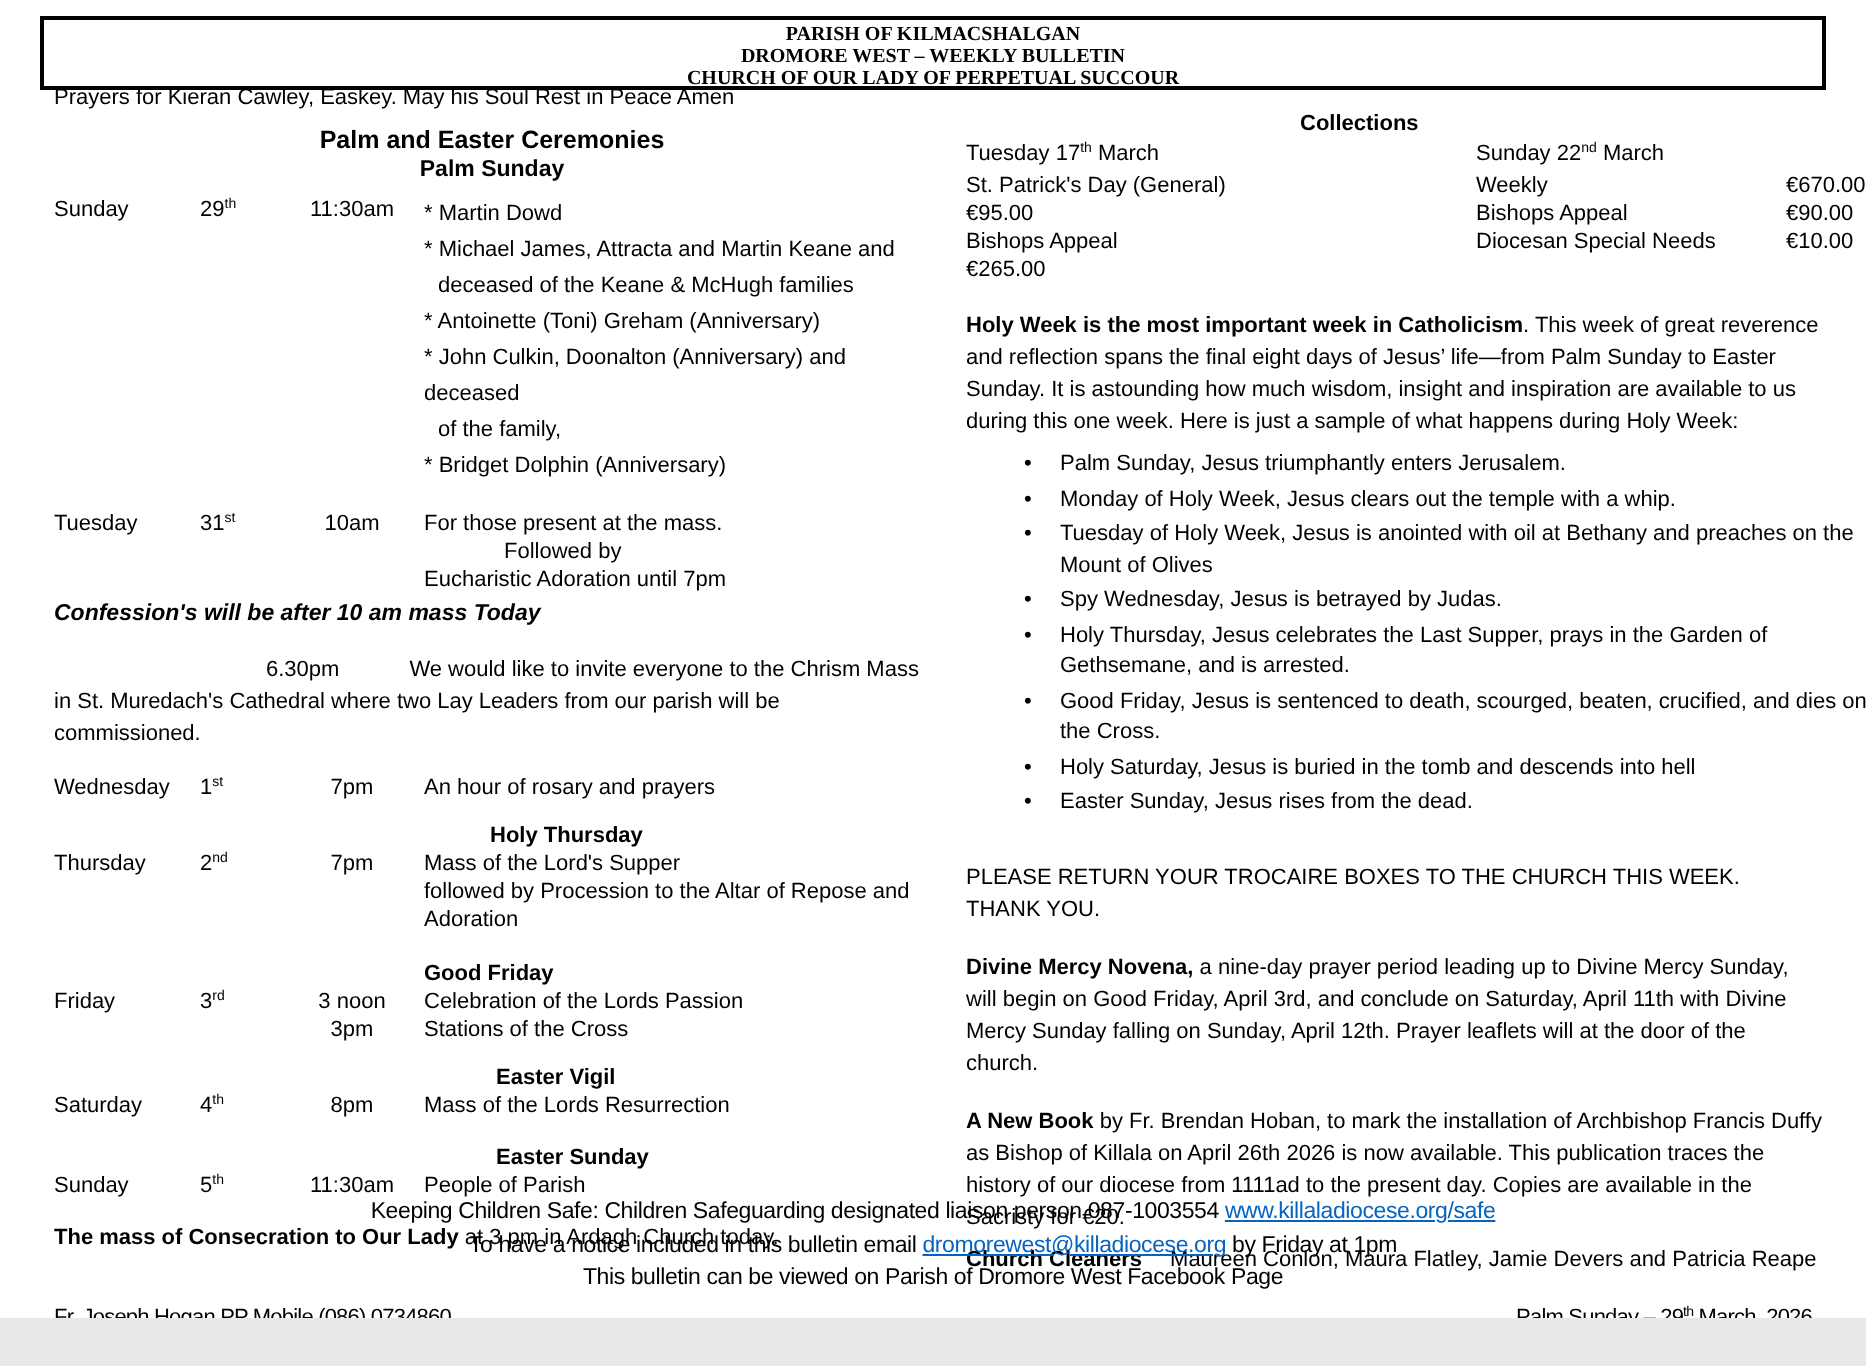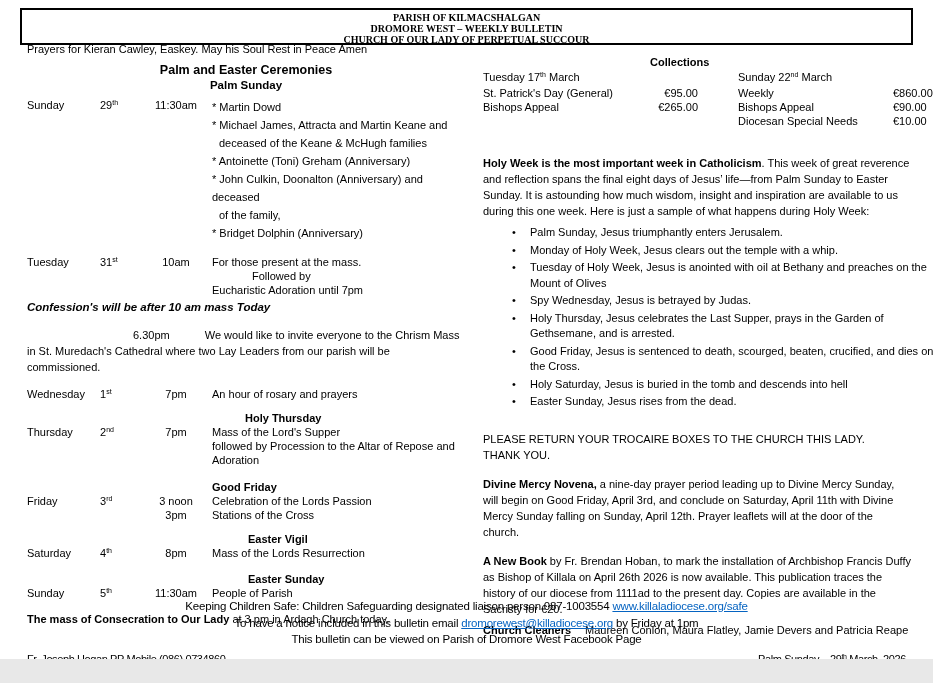--- a/index.html
+++ b/index.html
@@ -47,21 +47,21 @@
   .mt10 { margin-top:10px;gap:12px; }
   .mt8  { margin-top:8px;gap:11px; }
   .mt7  { margin-top:7px; }
 
   
   .right-col { position:absolute; left:483px; top:56px; width:450px; }
   .collections-title { font-weight:bold; padding-left:167px; }
   .collections { position:relative; height:64px; margin-top:2px; }
   .coll-left  { position:absolute; left:0; top:0; width:215px; line-height:14px; }
   .coll-right { position:absolute; left:255px; top:0; width:195px; line-height:14px; }
-  .crow-flex { display:flex; justify-content:space-between; }
+  .crow-flex { display:flex; justify-content:flex-start;flex-direction:column; }
   .coll-right .clabel { display:inline-block; width:155px; }
 
   .para { width:428px; line-height:16px; margin-top:21px; }
   .bullets { list-style:none; margin:6px 0 0 0; padding:0; }
   .bullets li { position:relative; padding-left:47px; line-height:15.5px; margin-bottom:2px; width:408px; }
   .bullets li::before { content:"\2022"; position:absolute; left:29px; }
   .trocaire { margin-top:21px; line-height:16px; width:428px; }
   .mercy    { margin-top:13px; line-height:16px; width:428px; }
   .newbook  { margin-top:13px; line-height:16px; width:434px; }
   .cleaners { margin-top:7px; }
@@ -204,41 +204,41 @@
             <span>St. Patrick's Day (General)</span>
             <span>€95.00</span>
           </div>
         <div class="crow-flex">
             <span>Bishops Appeal</span>
             <span>€265.00</span>
           </div>
       </div>
       <div class="coll-right">
         <div><span>Sunday 22</span><sup>nd</sup><span> March</span></div>
-        <div><span class="clabel">Weekly</span><span>€860.00</span></div>
+        <div><span class="clabel">Weekly</span><span>€670.00</span></div>
         <div><span class="clabel">Bishops Appeal</span><span>€90.00</span></div>
         <div><span class="clabel">Diocesan Special Needs</span><span>€10.00</span></div>
       </div>
     </div>
 
     <div class="para"><span class="b">Holy Week is the most important week in Catholicism</span><span>. This week of great reverence and reflection spans the final eight days of Jesus’ life—from Palm Sunday to Easter Sunday. It is astounding how much wisdom, insight and inspiration are available to us during this one week. Here is just a sample of what happens during Holy Week:</span></div>
 
     <ul class="bullets">
       <li>Palm Sunday, Jesus triumphantly enters Jerusalem.</li>
       <li>Monday of Holy Week, Jesus clears out the temple with a whip.</li>
       <li>Tuesday of Holy Week, Jesus is anointed with oil at Bethany and preaches on the Mount of Olives</li>
       <li>Spy Wednesday, Jesus is betrayed by Judas.</li>
       <li>Holy Thursday, Jesus celebrates the Last Supper, prays in the Garden of Gethsemane, and is arrested.</li>
       <li>Good Friday, Jesus is sentenced to death, scourged, beaten, crucified, and dies on the Cross.</li>
       <li>Holy Saturday, Jesus is buried in the tomb and descends into hell</li>
       <li>Easter Sunday, Jesus rises from the dead.</li>
     </ul>
 
     <div class="trocaire">
-      <div>PLEASE RETURN YOUR TROCAIRE BOXES TO THE CHURCH THIS LADY.</div>
+      <div>PLEASE RETURN YOUR TROCAIRE BOXES TO THE CHURCH THIS WEEK.</div>
       <div>THANK YOU.</div>
     </div>
 
     <div class="mercy"><span class="b">Divine Mercy Novena,</span><span> a nine-day prayer period leading up to Divine Mercy Sunday, will begin on Good Friday, April 3rd, and conclude on Saturday, April 11th with Divine Mercy Sunday falling on Sunday, April 12th. Prayer leaflets will at the door of the church.</span></div>
 
     <div class="newbook"><span class="b">A New Book</span><span> by Fr. Brendan Hoban, to mark the installation of Archbishop Francis Duffy as Bishop of Killala on April 26th 2026 is now available.  This publication traces the history of our diocese from 1111ad to the present day.  Copies are available in the Sacristy for €20.</span></div>
 
     <div class="cleaners"><span class="b">Church Cleaners</span><span class="gap"></span><span>Maureen Conlon, Maura Flatley, Jamie Devers and Patricia Reape</span></div>
   </div>
 

